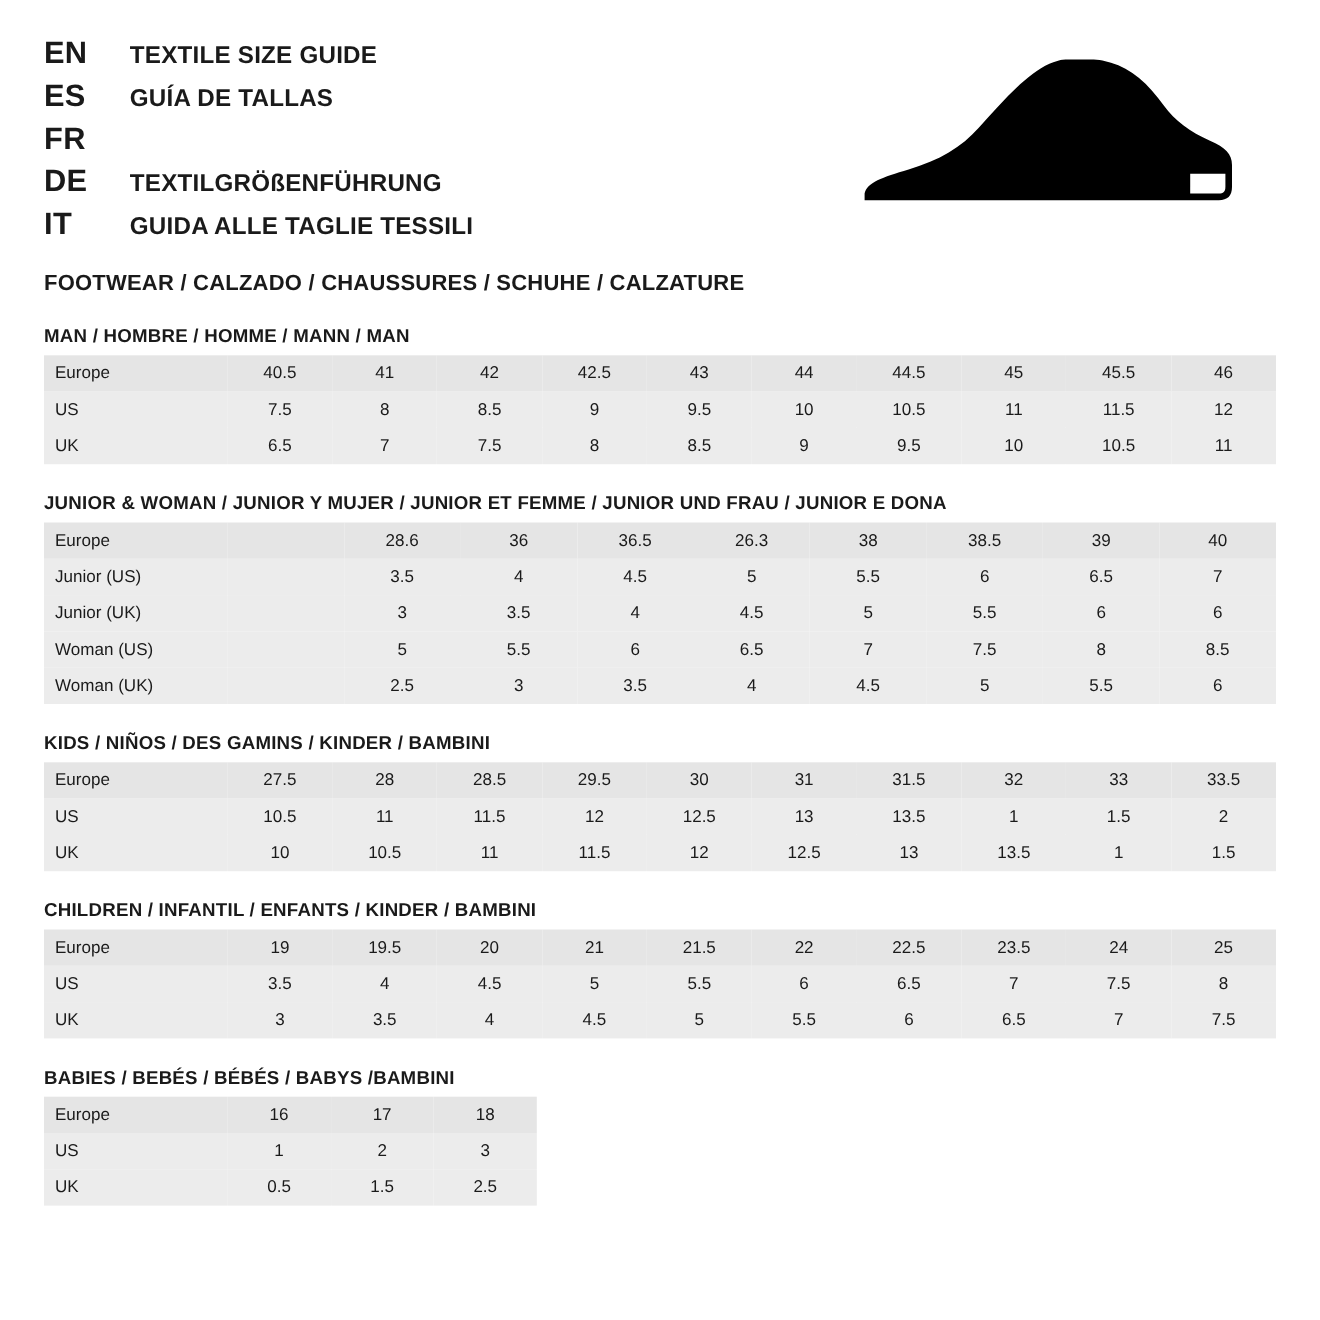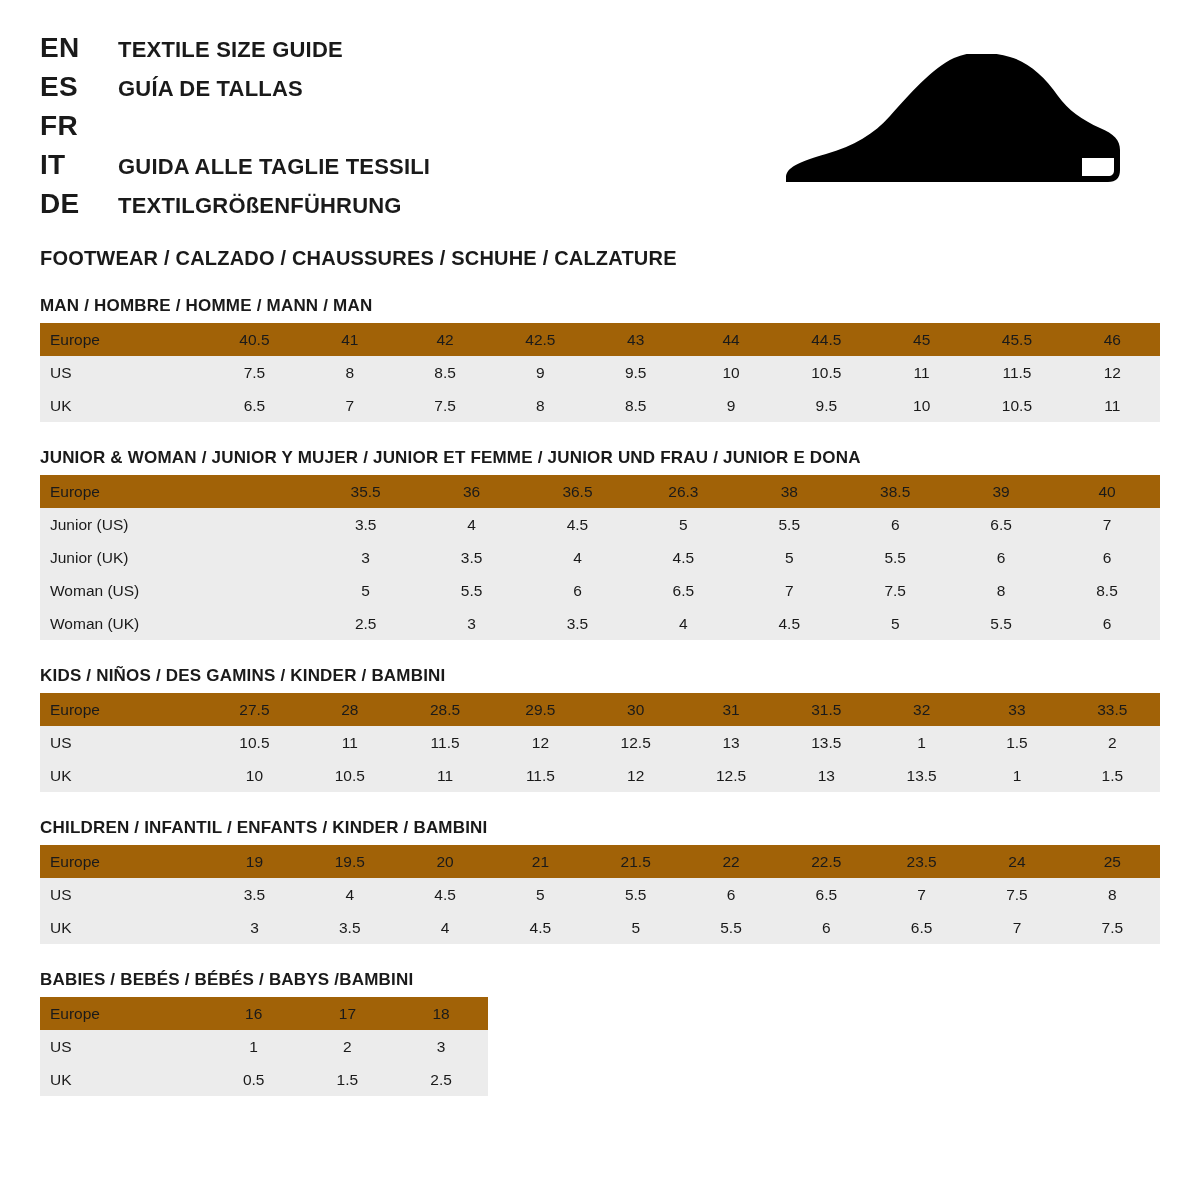--- a/index.html
+++ b/index.html
@@ -88,21 +88,21 @@
     vertical-align: middle;
   }
   td.label {
     text-align: left;
     padding-left: 10px;
   }
   td.val {
     text-align: center;
   }
   tr.shaded td {
-    background: #a16207;
+    background: #e5e5e5;
   }
   tr.plain td {
     background: #ececec;
   }
 </style>
 </head>
 <body>
 
 <div class="page">
 
@@ -113,26 +113,26 @@
         <div class="lang-text">TEXTILE SIZE GUIDE</div>
       </div>
       <div class="lang-row">
         <div class="lang-code">ES</div>
         <div class="lang-text">GUÍA DE TALLAS</div>
       </div>
       <div class="lang-row">
         <div class="lang-code">FR</div>
       </div>
       <div class="lang-row">
+        <div class="lang-code">DE</div>
+        <div class="lang-text">TEXTILGRÖßENFÜHRUNG</div>
+      </div>
+      <div class="lang-row">
         <div class="lang-code">IT</div>
         <div class="lang-text">GUIDA ALLE TAGLIE TESSILI</div>
-      </div>
-      <div class="lang-row">
-        <div class="lang-code">DE</div>
-        <div class="lang-text">TEXTILGRÖßENFÜHRUNG</div>
       </div>
     </div>
 
     <div class="shoe-wrap">
       <svg width="340" height="130" viewBox="0 0 340 130" aria-hidden="true">
         <path fill="#000000" d="M172 4
           C150 14 128 40 108 62
           C92 80 72 92 44 100
           C20 107 6 112 4 122
           L4 128 L326 128
@@ -195,21 +195,21 @@
       </table>
   </div>
 
   <div class="group">
     <div class="group-title">JUNIOR &amp; WOMAN / JUNIOR Y MUJER / JUNIOR ET FEMME / JUNIOR UND FRAU / JUNIOR E DONA</div>
     <table class="full">
       <tbody>
           <tr class="shaded">
         <td class="label" style="width:14%">Europe</td>
         <td class="val"></td>
-        <td class="val">35.5</td>
+        <td class="val">28.6</td>
         <td class="val">36</td>
         <td class="val">36.5</td>
         <td class="val">26.3</td>
         <td class="val">38</td>
         <td class="val">38.5</td>
         <td class="val">39</td>
         <td class="val">40</td>
       </tr>
       <tr class="plain">
         <td class="label">Junior (US)</td>

